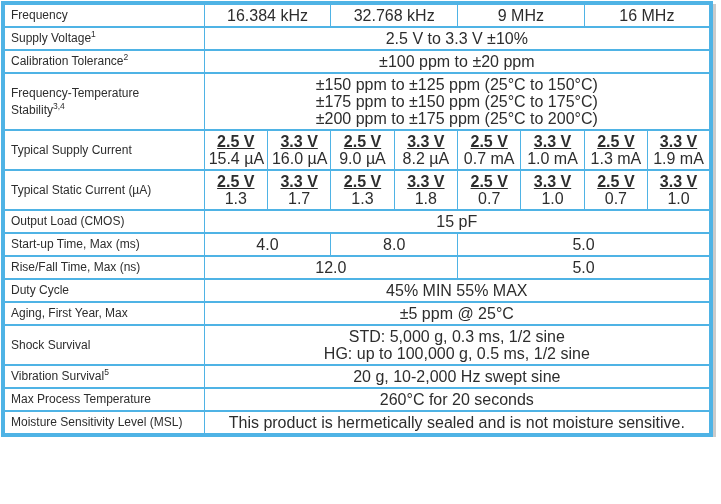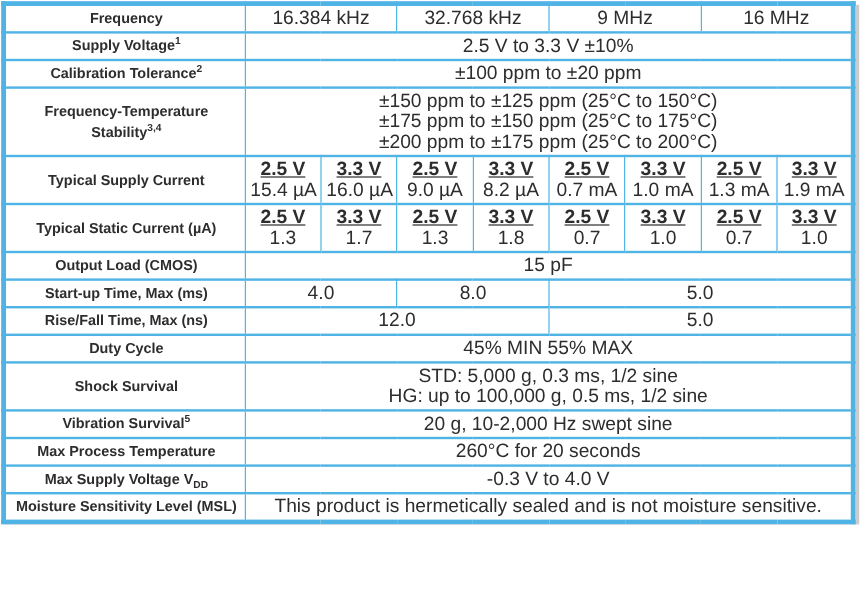--- a/index.html
+++ b/index.html
@@ -24,22 +24,22 @@
     border-bottom-width:2px;
     font-size:16px;
     line-height:17px;
     padding:2px 4px;
     text-align:center;
     vertical-align:middle;
     overflow:hidden;
     white-space:nowrap;
   }
   td.label{
-    text-align:center;
-    font-weight:bold;
+    text-align:left;
+    font-weight:normal;
     padding-left:6px;
     font-size:12px;
   }
   td.wraptext{white-space:normal;}
   sup{font-size:8.5px;vertical-align:super;line-height:0;}
   sub{font-size:8.5px;vertical-align:sub;line-height:0;}
   .subhdr{font-weight:bold;text-decoration:underline;}
   .mline div{line-height:17px;}
 </style>
 </head>
@@ -178,20 +178,24 @@
     <td class="label"><span>Rise/Fall Time, Max (ns)</span></td>
     <td colspan="4">12.0</td>
     <td colspan="4">5.0</td>
   </tr>
 
   <tr>
     <td class="label"><span>Duty Cycle</span></td>
     <td colspan="8">45% MIN 55% MAX</td>
   </tr>
 
+  <tr>
+    <td class="label"><span>Aging, First Year, Max</span></td>
+    <td colspan="8">±5 ppm @ 25°C</td>
+  </tr>
 
   <tr>
     <td class="label"><span>Shock Survival</span></td>
     <td colspan="8" class="mline">
       <div>STD: 5,000 g, 0.3 ms, 1/2 sine</div>
       <div>HG: up to 100,000 g, 0.5 ms, 1/2 sine</div>
     </td>
   </tr>
 
   <tr>
@@ -199,24 +203,20 @@
     <td colspan="8">20 g, 10-2,000 Hz swept sine</td>
   </tr>
 
 
 
   <tr>
     <td class="label"><span>Max Process Temperature</span></td>
     <td colspan="8">260°C for 20 seconds</td>
   </tr>
 
-  <tr>
-    <td class="label"><span>Max Supply Voltage V</span><sub>DD</sub></td>
-    <td colspan="8">-0.3 V to 4.0 V</td>
-  </tr>
 
   <tr>
     <td class="label"><span>Moisture Sensitivity Level (MSL)</span></td>
     <td colspan="8">This product is hermetically sealed and is not moisture sensitive.</td>
   </tr>
 
 </tbody>
     </table>
 </div>
 

